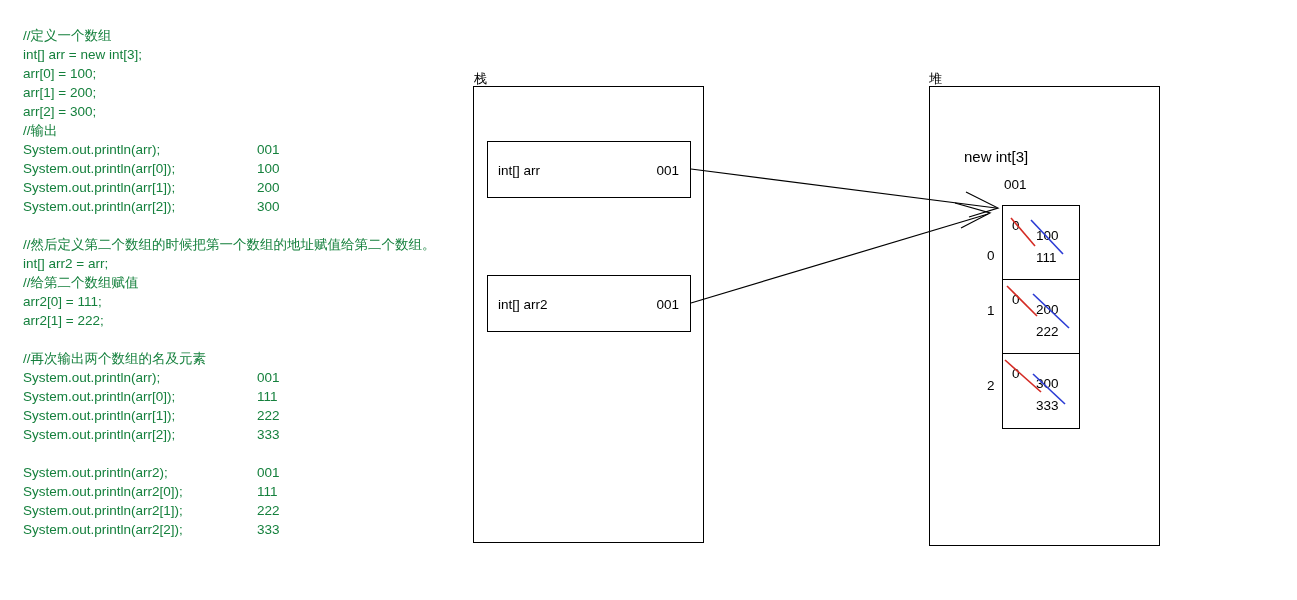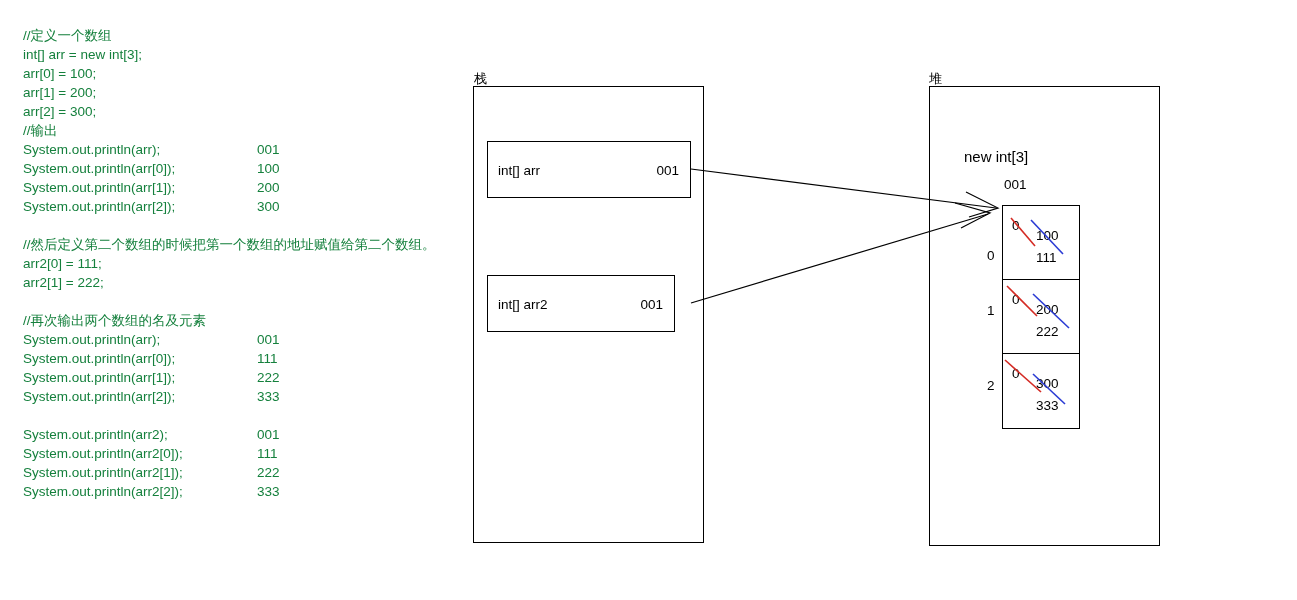--- a/index.html
+++ b/index.html
@@ -154,20 +154,22 @@
     <div class="code-line"><span class="code-text">arr[0] = 100;</span></div>
     <div class="code-line"><span class="code-text">arr[1] = 200;</span></div>
     <div class="code-line"><span class="code-text">arr[2] = 300;</span></div>
     <div class="code-line"><span class="code-text">//输出</span></div>
     <div class="code-line"><span class="code-text">System.out.println(arr);</span><span class="out-val">001</span></div>
     <div class="code-line"><span class="code-text">System.out.println(arr[0]);</span><span class="out-val">100</span></div>
     <div class="code-line"><span class="code-text">System.out.println(arr[1]);</span><span class="out-val">200</span></div>
     <div class="code-line"><span class="code-text">System.out.println(arr[2]);</span><span class="out-val">300</span></div>
     <div class="spacer"></div>
     <div class="code-line"><span class="code-text">//然后定义第二个数组的时候把第一个数组的地址赋值给第二个数组。</span></div>
+    <div class="code-line"><span class="code-text">int[] arr2 = arr;</span></div>
+    <div class="code-line"><span class="code-text">//给第二个数组赋值</span></div>
     <div class="code-line"><span class="code-text">arr2[0] = 111;</span></div>
     <div class="code-line"><span class="code-text">arr2[1] = 222;</span></div>
     <div class="spacer"></div>
     <div class="code-line"><span class="code-text">//再次输出两个数组的名及元素</span></div>
     <div class="code-line"><span class="code-text">System.out.println(arr);</span><span class="out-val">001</span></div>
     <div class="code-line"><span class="code-text">System.out.println(arr[0]);</span><span class="out-val">111</span></div>
     <div class="code-line"><span class="code-text">System.out.println(arr[1]);</span><span class="out-val">222</span></div>
     <div class="code-line"><span class="code-text">System.out.println(arr[2]);</span><span class="out-val">333</span></div>
     <div class="spacer"></div>
     <div class="code-line"><span class="code-text">System.out.println(arr2);</span><span class="out-val">001</span></div>
@@ -181,21 +183,21 @@
   <div class="region-label" style="left:474px; top:70px;">栈</div>
 
   <div class="outer-box" id="stack-box" style="left:473px; top:86px; width:231px; height:457px;">
   </div>
 
   <div class="var-box" id="var-box-0" style="left:487px; top:141px; width:204px; height:57px;">
     <span class="var-name">int[] arr</span>
     <span class="var-addr">001</span>
   </div>
 
-  <div class="var-box" id="var-box-1" style="left:487px; top:275px; width:188px; height:57px;">
+  <div class="var-box" id="var-box-1" style="left:487px; top:275px; width:204px; height:57px;">
     <span class="var-name">int[] arr2</span>
     <span class="var-addr">001</span>
   </div>
 
   <div class="region-label" style="left:929px; top:70px;">堆</div>
 
   <div class="outer-box" id="heap-box" style="left:929px; top:86px; width:231px; height:460px;">
   </div>
 
   <div class="heap-title" style="left:964px; top:148px;">new int[3]</div>

